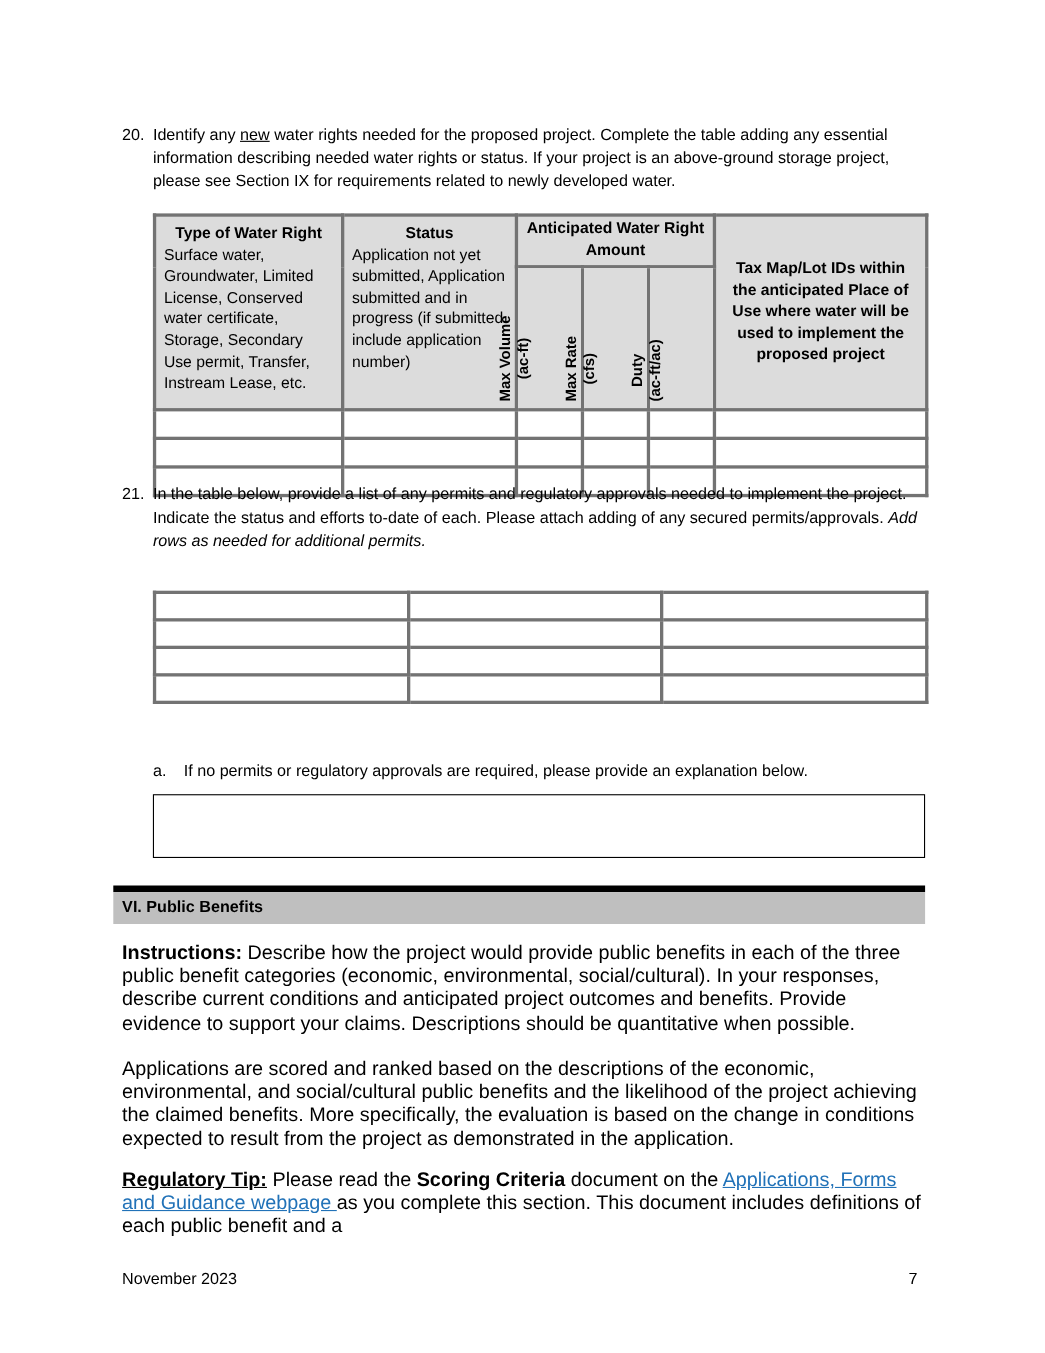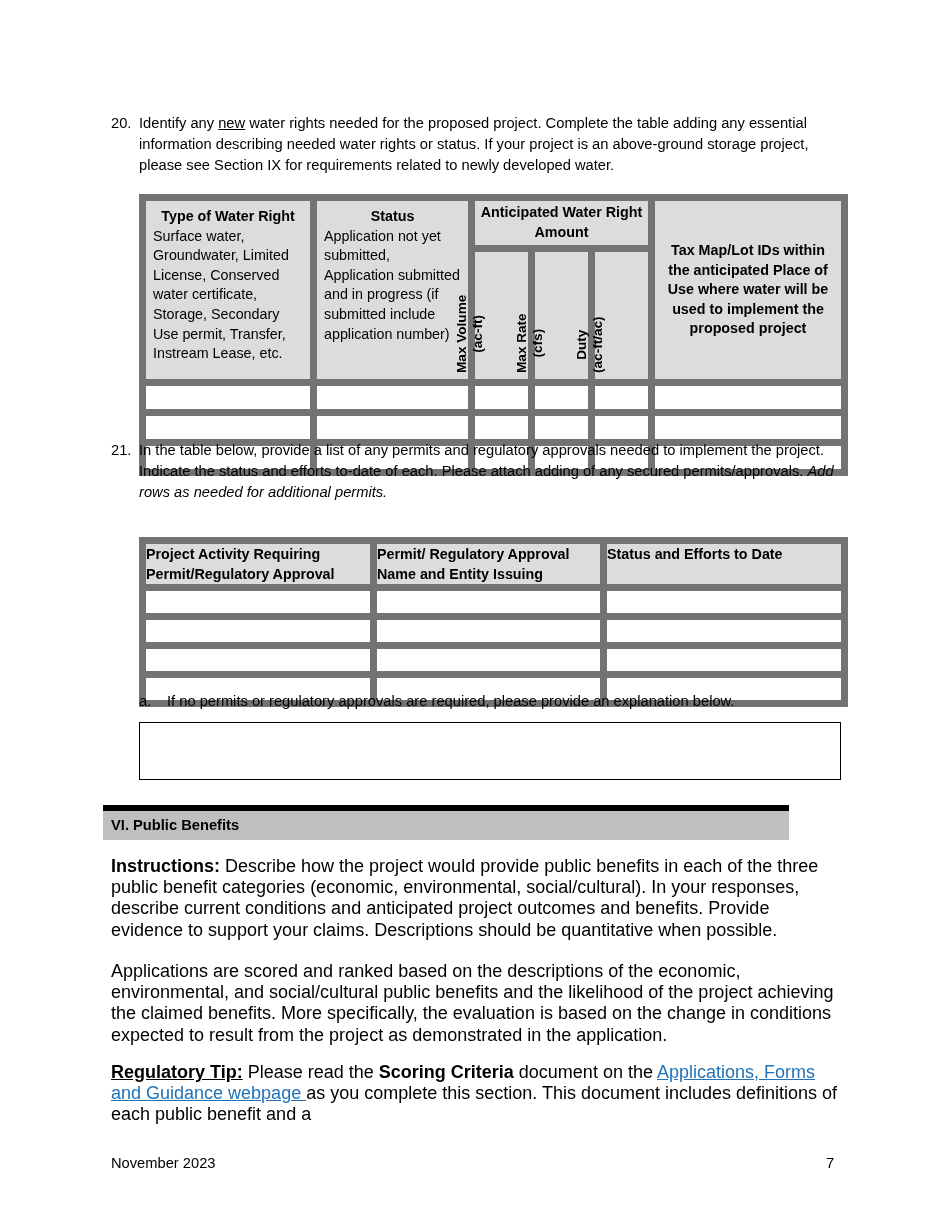--- a/index.html
+++ b/index.html
@@ -59,21 +59,21 @@
   }
 
   
   table.doc {
     position: absolute;
     border-collapse: collapse;
     table-layout: fixed;
     font-size: 14.3px;
   }
   table.doc td, table.doc th {
-    border: 7px solid #737373;
+    border: 3px solid #737373;
     padding: 0;
     vertical-align: top;
   }
   .hdr-cell {
     background: #dcdcdc;
   }
   .hdr-pad {
     padding: 6px 7px 8px 7px;
     line-height: 19.6px;
   }
@@ -245,25 +245,20 @@
     <span class="qtext"><span>In the table below, provide a list of any permits and regulatory approvals needed to implement the project. Indicate the status and efforts to-date of each. Please attach adding of any secured permits/approvals. </span><i>Add rows as needed for additional permits.</i></span>
   </div>
 
   <table class="doc" style="left:139px; top:537px; width:702px;">
     <colgroup>
       <col style="width:231px">
       <col style="width:230px">
       <col style="width:241px">
     </colgroup>
     <tbody>
-      <tr>
-        <td class="t2-hdr">Project Activity Requiring Permit/Regulatory Approval</td>
-        <td class="t2-hdr">Permit/ Regulatory Approval Name and Entity Issuing</td>
-        <td class="t2-hdr">Status and Efforts to Date</td>
-      </tr>
       <tr class="t2-empty">
         <td></td>
         <td></td>
         <td></td>
       </tr>
       <tr class="t2-empty">
         <td></td>
         <td></td>
         <td></td>
       </tr>
@@ -280,21 +275,21 @@
     </tbody>
   </table>
 
   <div class="qnum-block" style="left:139px; top:691px; width:700px;">
     <span class="qnum">a.</span>
     <span class="qtext">If no permits or regulatory approvals are required, please provide an explanation below.</span>
   </div>
 
   <div class="expl-box" style="left:139px; top:722px; width:702px; height:58px;"></div>
 
-  <div class="sect-bar" style="left:103px; top:805px; width:686px;">
+  <div class="sect-bar" style="left:103px; top:805px; width:738px;">
     <div class="sect-rule"></div>
     <div class="sect-body">VI. Public Benefits</div>
   </div>
 
   <div class="para" style="left:111px; top:856px; width:732px;"><b>Instructions:</b><span> Describe how the project would provide public benefits in each of the three public benefit categories (economic, environmental, social/cultural). In your responses, describe current conditions and anticipated project outcomes and benefits. Provide evidence to support your claims. Descriptions should be quantitative when possible.</span></div>
 
   <div class="para" style="left:111px; top:961px; width:732px;"><span>Applications are scored and ranked based on the descriptions of the economic, environmental, and social/cultural public benefits and the likelihood of the project achieving the claimed benefits. More specifically, the evaluation is based on the change in conditions expected to result from the project as demonstrated in the application.</span></div>
 
   <div class="para" style="left:111px; top:1062px; width:732px;"><b><u>Regulatory Tip:</u></b><span> Please read the </span><b>Scoring Criteria</b><span> document on the </span><a class="doclink" href="#">Applications, Forms and Guidance webpage </a><span>as you complete this section. This document includes definitions of each public benefit and a</span></div>
 

